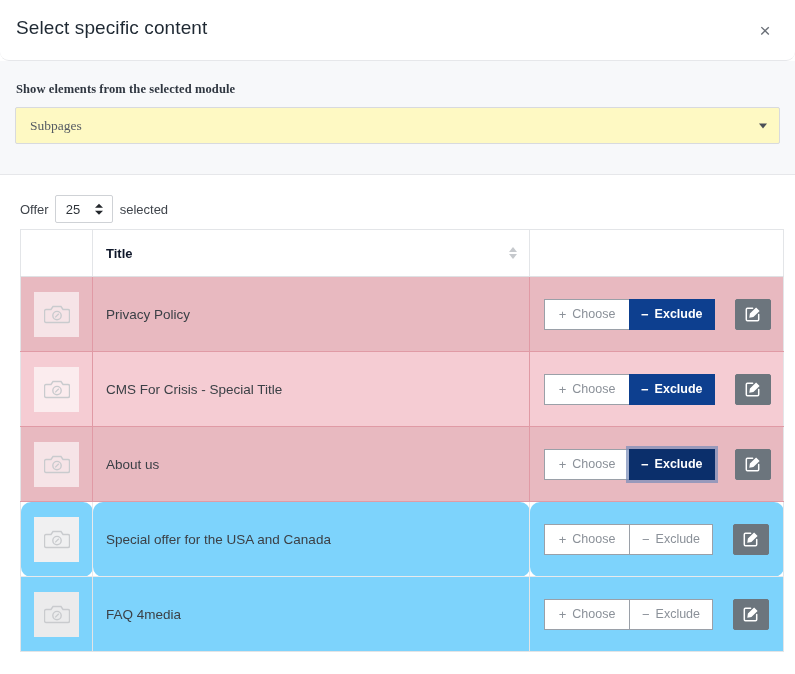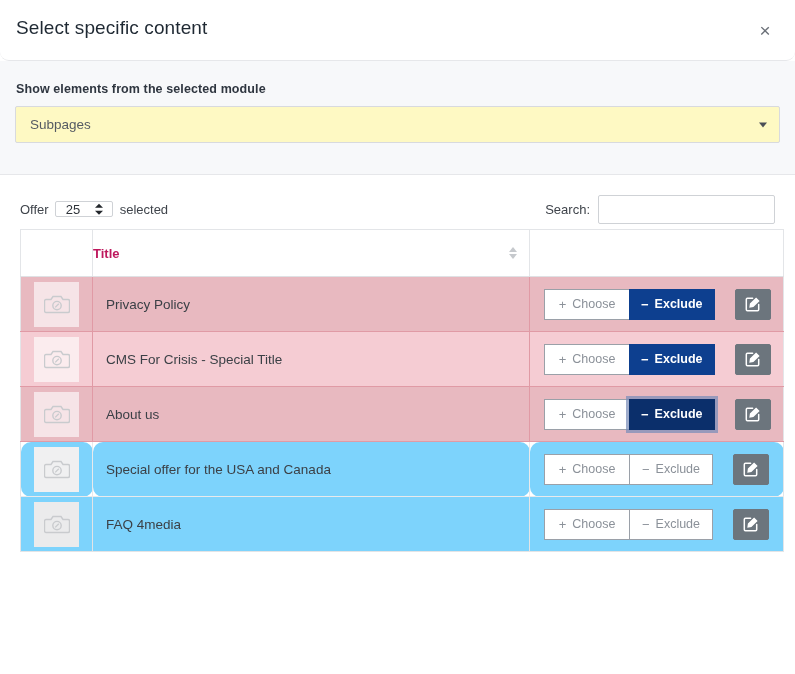--- a/index.html
+++ b/index.html
@@ -40,20 +40,21 @@
     line-height: 1;
     font-family: "Liberation Sans", sans-serif;
   }
 
   
   .module-band {
     background: #f7f8fa;
     border-bottom: 1px solid #e6e7ea;
     padding: 16px 15px 20px 15px;
     height: 114px;
+    font-family: Liberation Serif, serif;
   }
   .module-label {
     font-size: 12.5px;
     font-weight: bold;
     color: #2f3640;
     margin: 5px 0 10px 1px;
     letter-spacing: .1px;
   }
   .module-select {
     position: relative;
@@ -90,21 +91,21 @@
     padding-top: 14px;
   }
   .length-ctl {
     display: flex; align-items: center;
     font-size: 13px; color: #3f444b;
   }
   .length-ctl .lbl { margin-right: 6px; }
   .length-ctl .lbl2 { margin-left: 7px; }
   .len-select {
     position: relative;
-    width: 58px; height: 16px;
+    width: 58px; height: 28px;
     border: 1px solid #cfd2d6;
     background: #fff;
     border-radius: 2px;
     display: flex; align-items: center;
     cursor: pointer;
   }
   .len-select .v {
     font-size: 13px; color: #2f343a;
     padding-left: 10px;
   }
@@ -156,36 +157,37 @@
     border-right: 1px solid #e3e5e8;
     padding: 0;
     vertical-align: middle;
   }
   thead th:last-child { border-right: none; }
   th.title-th {
     position: relative;
     text-align: left;
     font-size: 13px;
     font-weight: bold;
-    color: #be185d;
+    color: #0f172a;
+    padding-left: 13px;
     cursor: pointer;
   }
   .sort-arrows {
     position: absolute;
     right: 12px; top: 50%;
     transform: translateY(-50%);
     display: flex; flex-direction: column; line-height: 0;
   }
   .sort-arrows i { display: block; width: 0; height: 0;
     border-left: 4.5px solid transparent; border-right: 4.5px solid transparent; }
   .sort-arrows .up { border-bottom: 5px solid #c6c9cd; margin-bottom: 2px; }
   .sort-arrows .dn { border-top: 5px solid #c6c9cd; }
 
   tbody td {
-    height: 55px;
+    height: 75px;
     padding: 0;
     vertical-align: middle;
     border-bottom: 1px solid #e8eaec;
     border-right: 1px solid #e8eaec;
   }
   tbody td:last-child { border-right: none; }
   tbody td.thumb-td { text-align: center; }
   tbody td.title-td {
     padding-left: 13px;
     font-size: 13.5px;
@@ -280,24 +282,20 @@
       <span class="len-select">
         <span class="v">25</span>
         <span class="spin">
           <i class="up"></i>
             <i class="dn"></i>
         </span>
       </span>
       <span class="lbl2">selected</span>
     </div>
 
-    <div class="search-ctl">
-      <span class="lbl">Search:</span>
-      <input class="search-input" type="text" placeholder="" value="" style="">
-    </div>
   </div>
 
   <table class="dt">
     <colgroup>
       <col class="c-thumb">
         <col class="c-title">
         <col class="c-act">
     </colgroup>
     <thead>
       <tr>

